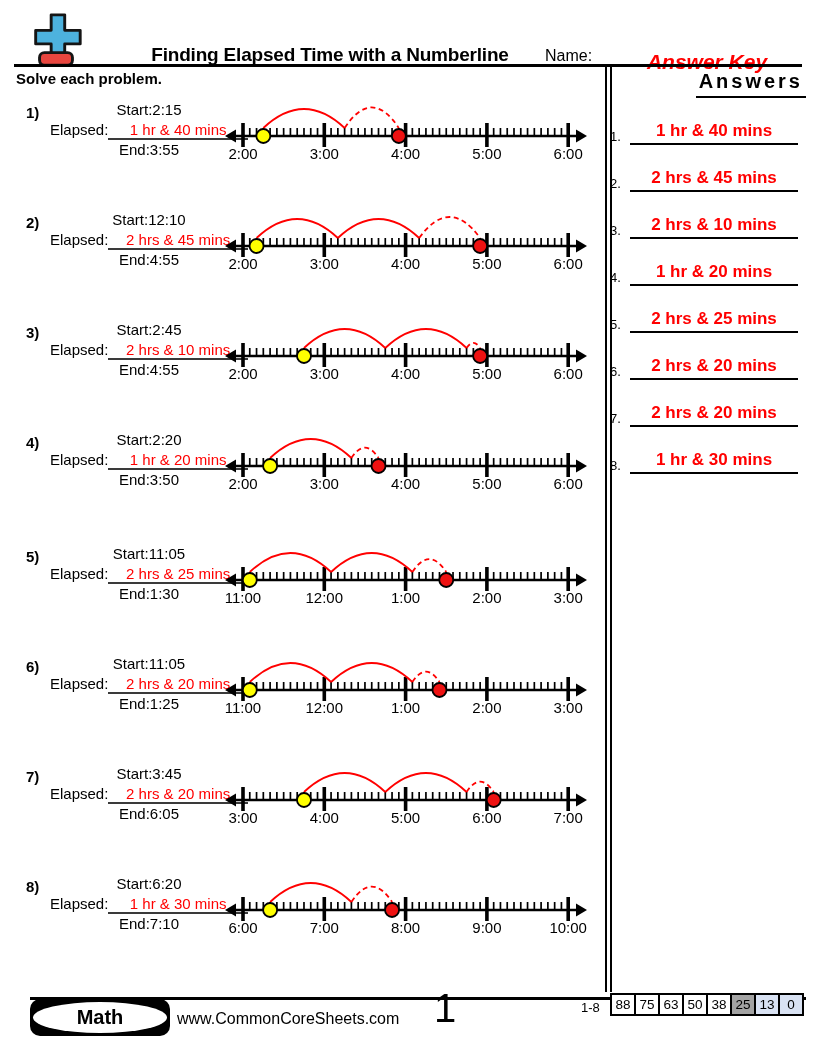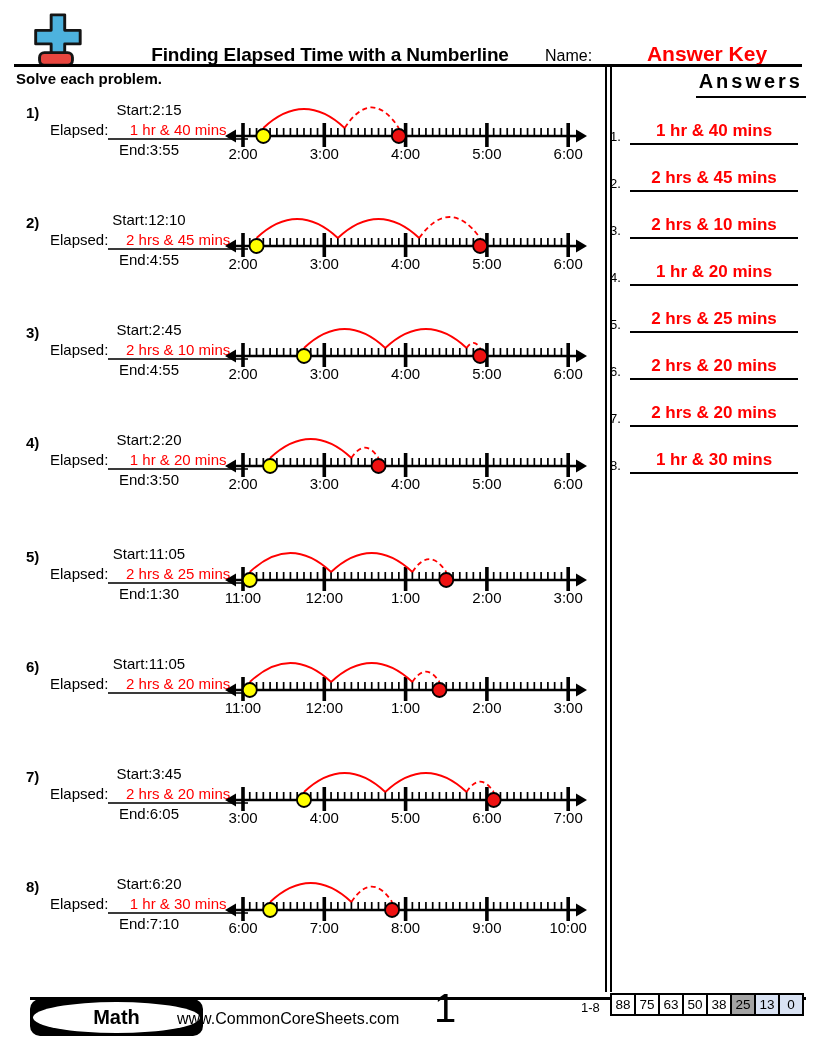--- a/index.html
+++ b/index.html
@@ -4,22 +4,22 @@
 <style>
   html,body{margin:0;padding:0;background:#fff;}
   .page{position:relative;width:816px;height:1056px;background:#fff;overflow:hidden;
         font-family:"Liberation Sans",sans-serif;color:#000;}
 
   
   .logo{position:absolute;left:26px;top:12px;}
   .ws-title{position:absolute;left:120px;top:44px;width:420px;text-align:center;
             font-size:19px;font-weight:600;letter-spacing:-0.2px;}
   .name-label{position:absolute;left:545px;top:47px;font-size:16px;}
-  .answer-key{position:absolute;left:616px;top:42px;width:182px;text-align:center;
-              font-size:21px;font-weight:bold;}
+  .answer-key{position:absolute;left:616px;top:50px;width:182px;text-align:center;
+              font-size:21px;font-weight:bold;font-style:italic;}
   .header-rule{position:absolute;left:14px;top:64px;width:788px;height:3px;background:#000;}
   .instructions{position:absolute;left:16px;top:70px;font-size:15px;font-weight:bold;}
   .divider{position:absolute;left:605px;top:67px;height:925px;width:3px;
            border-left:2px solid #000;border-right:2px solid #000;}
 
   
   .problem{position:absolute;left:18px;width:586px;height:108px;}
   .problem:nth-of-type(1){top:96px;}  .problem:nth-of-type(2){top:206px;}
   .problem:nth-of-type(3){top:316px;} .problem:nth-of-type(4){top:426px;}
   .problem:nth-of-type(5){top:540px;} .problem:nth-of-type(6){top:650px;}
@@ -36,21 +36,21 @@
   .answers-title{text-align:right;font-size:20px;font-weight:bold;}
   .answers-title span{display:inline-block;letter-spacing:3px;border-bottom:2px solid #000;padding:0 3px 3px;}
   .answers-list{margin-top:23px;display:flex;flex-direction:column;gap:23px;padding-right:8px;}
   .answer-item{display:flex;align-items:flex-end;}
   .a-num{font-size:13px;width:20px;flex:none;padding-bottom:1px;}
   .a-line{flex:1;border-bottom:2px solid #000;text-align:center;}
   .a-text{font-weight:bold;font-size:17px;line-height:20px;display:inline-block;padding-bottom:2px;}
 
   
   .footer-rule{position:absolute;left:30px;top:997px;width:776px;height:3px;background:#000;}
-  .badge{position:absolute;left:30px;top:999px;width:140px;height:37px;background:#000;border-radius:10px;padding-left:33px;}
+  .badge{position:absolute;left:30px;top:999px;width:140px;height:37px;background:#000;border-radius:10px;}
   .badge-inner{position:absolute;left:3px;top:3px;right:3px;bottom:3px;background:#fff;border-radius:50%;
                display:flex;align-items:center;justify-content:center;font-size:20px;font-weight:bold;}
   .website{position:absolute;left:177px;top:1010px;font-size:16px;}
   .page-num{position:absolute;left:380px;top:986px;width:130px;text-align:center;
             font-size:40px;font-weight:400;}
   .score-range{position:absolute;left:581px;top:1000px;font-size:13px;}
   .score-grid{position:absolute;left:610px;top:993px;display:flex;background:#fff;}
   .score-cell{width:22px;height:19px;border:2px solid #000;margin-left:-2px;
               display:flex;align-items:center;justify-content:center;font-size:13.5px;}
   .score-cell:first-child{margin-left:0;}
@@ -451,20 +451,21 @@
   </div>
 
   <div class="problem">
     <div class="p-num">6)</div>
     <div class="p-text">
       <div class="p-line"><span>Start:</span><span>11:05</span></div>
       <div class="p-line elapsed">
         <span>Elapsed:</span>
         <span class="elapsed-answer" style="color:#ff0000;">2 hrs &amp; 20 mins</span>
       </div>
+      <div class="p-line"><span>End:</span><span>1:25</span></div>
     </div>
     <div class="numberline"><svg width="372" height="72" viewBox="0 0 372 72">
             <line x1="8" y1="40" x2="354" y2="40" stroke="#000" stroke-width="2.6"></line>
             <polygon points="1,40 12,33.5 12,46.5" fill="#000"></polygon>
             <polygon points="363,40 352,33.5 352,46.5" fill="#000"></polygon>
             <line x1="19" y1="27" x2="19" y2="51" stroke="#000" stroke-width="3.6"></line>
             <line x1="25.775" y1="32" x2="25.775" y2="40" stroke="#000" stroke-width="1.7"></line>
             <line x1="32.55" y1="32" x2="32.55" y2="40" stroke="#000" stroke-width="1.7"></line>
             <line x1="39.325" y1="32" x2="39.325" y2="40" stroke="#000" stroke-width="1.7"></line>
             <line x1="46.099999999999994" y1="32" x2="46.099999999999994" y2="40" stroke="#000" stroke-width="1.7"></line>

